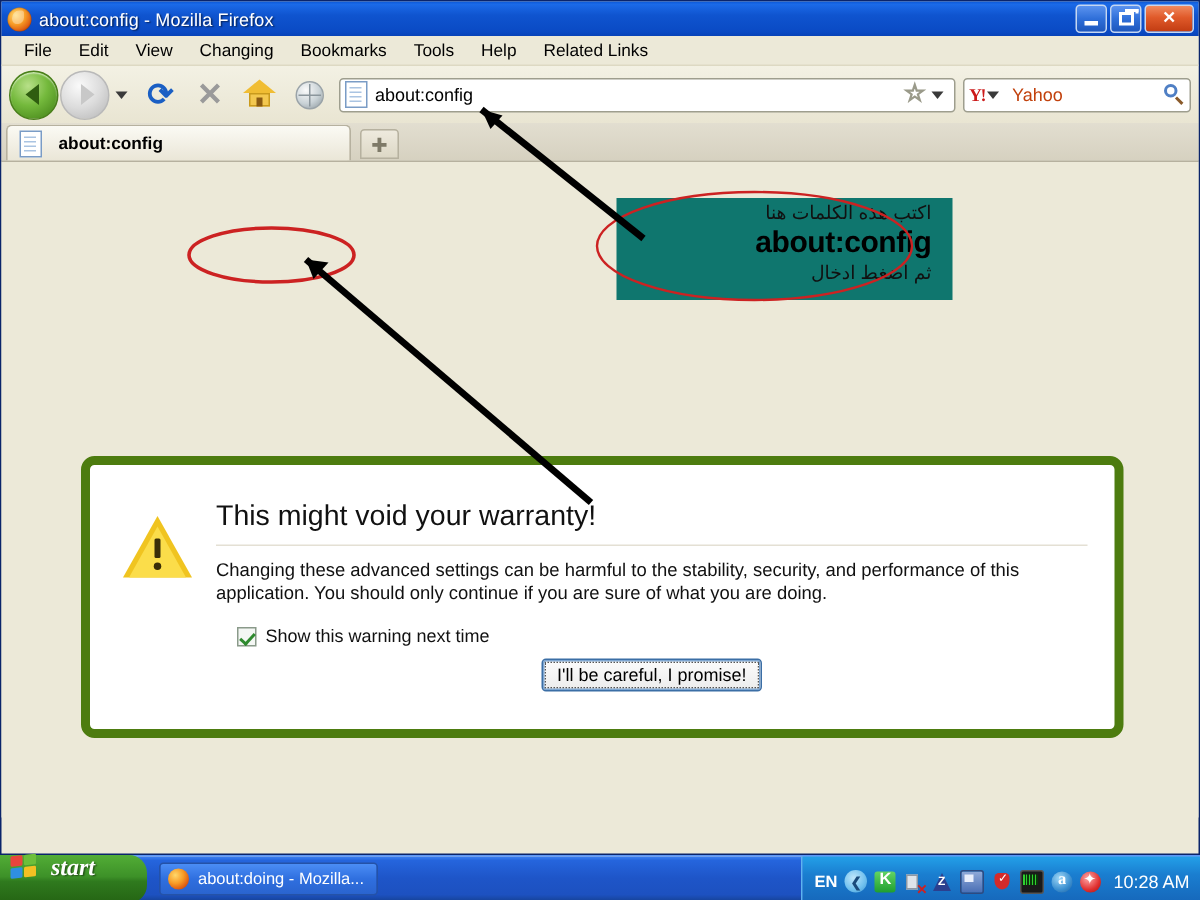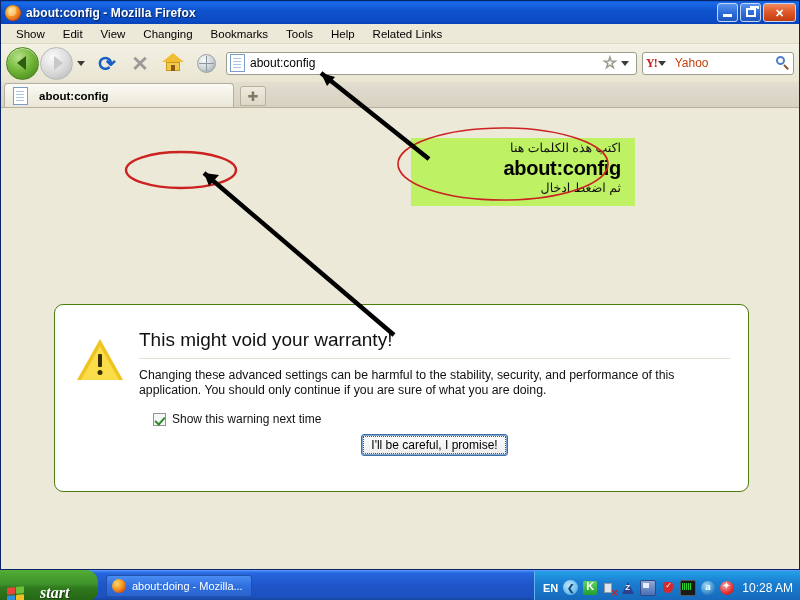--- a/index.html
+++ b/index.html
@@ -50,21 +50,21 @@
   .ffox-title-icon::after {
     content: "";
     position: absolute; left: 3px; top: 2px;
     width: 8px; height: 9px;
     border-radius: 60% 20% 50% 40%;
     background: rgba(255,255,255,.35);
   }
   .title-text {
     color: #fff;
     font-size: 12px;
-    font-weight: bold;
+    font-weight: normal;
     text-shadow: 1px 1px 1px rgba(0,0,0,.55);
     white-space: nowrap;
     letter-spacing: .1px;
   }
   .win-buttons {
     position: absolute;
     right: 3px; top: 2px;
     display: flex;
     gap: 2px;
   }
@@ -383,21 +383,21 @@
     overflow: hidden;
   }
 
   .warn-panel {
     position: absolute;
     left: 53px;
     top: 196px;
     width: 695px;
     height: 188px;
     background: #fff;
-    border: 1px solid #4d7c0f;
+    border: 6px solid #4d7c0f;
     border-radius: 9px;
     box-sizing: border-box;
   }
   .warn-inner {
     display: flex;
     padding: 24px 18px 0 22px;
   }
   .warn-icon {
     width: 52px;
     flex: none;
@@ -491,23 +491,22 @@
     padding: 3px 9px;
     outline: 1px dotted #555;
     outline-offset: -3px;
     box-shadow: 0 0 0 1px #7fa7d2 inset;
     white-space: nowrap;
   }
 
   
   .callout-box {
     position: absolute;
-    background: #bef264;
+    background: #0f766e;
     z-index: 4;
-    margin-top: 6px;
   }
   #callout-right {
     left: 410px; top: 131px;
     width: 224px; height: 68px;
     text-align: right;
     padding: 2px 14px 0 0;
     box-sizing: border-box;
   }
   #callout-left {
     left: 128px; top: 158px;
@@ -623,22 +622,22 @@
     display: flex;
     align-items: center;
     box-sizing: border-box;
   }
   .start-btn {
     width: 98px;
     height: 32px;
     background: linear-gradient(180deg,#52ad36 0%, #3d9128 45%, #2f7a1e 55%, #246413 100%);
     border-radius: 0 12px 12px 0;
     display: flex;
-    align-items: flex-end;
-    gap: 16px;
+    align-items: flex-start;
+    gap: 10px;
     padding-left: 7px;
     box-sizing: border-box;
     flex: none;
   }
   .start-flag {
     width: 17px; height: 15px;
     display: grid;
     grid-template-columns: 1fr 1fr;
     grid-template-rows: 1fr 1fr;
     gap: 1px;
@@ -758,21 +757,21 @@
         <div class="win-btn">
           <span class="max-glyph"></span>
         </div>
         <div class="win-btn close">
           <span class="gl">✕</span>
         </div>
       </div>
     </div>
 
     <div class="menubar">
-      <span class="menu-item">Show</span>
+      <span class="menu-item">File</span>
       <span class="menu-item">Edit</span>
       <span class="menu-item">View</span>
       <span class="menu-item">Changing</span>
       <span class="menu-item">Bookmarks</span>
       <span class="menu-item">Tools</span>
       <span class="menu-item">Help</span>
       <span class="menu-item">Related Links</span>
     </div>
 
     <div class="navbar">

